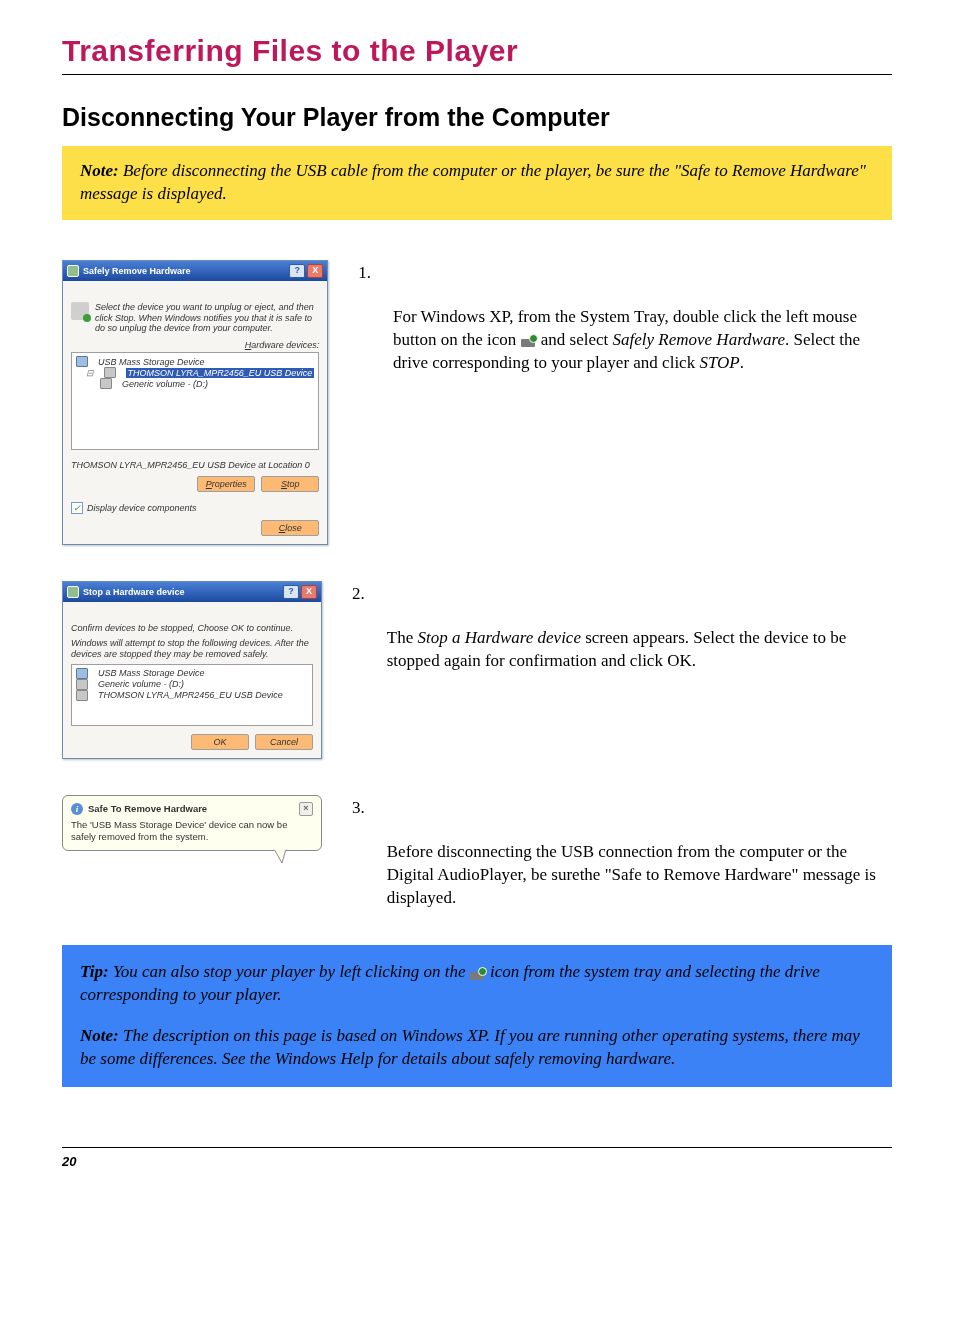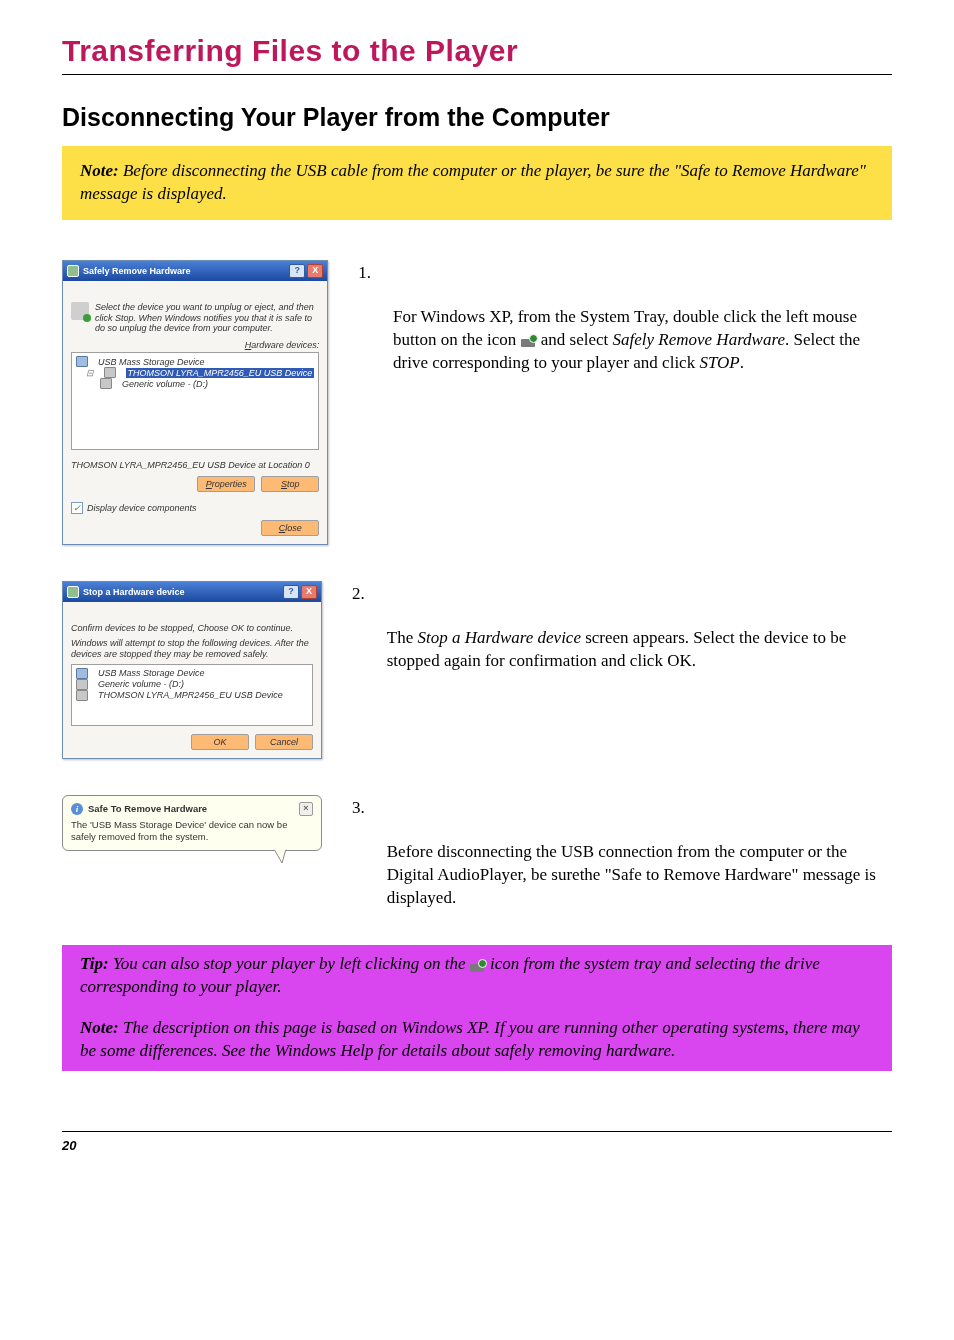--- a/index.html
+++ b/index.html
@@ -205,22 +205,22 @@
   .balloon-close {
     width:12px; height:12px; border:1px solid #9a9a9a; background:#f0efe9; color:#666; font-size:9px; line-height:10px; text-align:center; border-radius:2px;
   }
   .balloon-body { line-height:1.25; }
   .balloon-tail {
     position:absolute; right:30px; bottom:2px;
   }
   .balloon-tail svg { display:block; }
 
   .final-box {
-    background:#d946ef;
-    padding: 8px 18px;
+    background:#3b82f6;
+    padding: 16px 18px;
     font-size:17px;
     line-height:1.35;
     font-style: italic;
   }
   .final-box p { margin:0 0 18px 0; }
   .final-box p:last-child { margin-bottom:0; }
   .final-box .label { font-weight:bold; font-style:italic; }
 
   .footer-rule {
     border:none; border-top:1.5px solid #000; margin:60px 0 6px 0;

